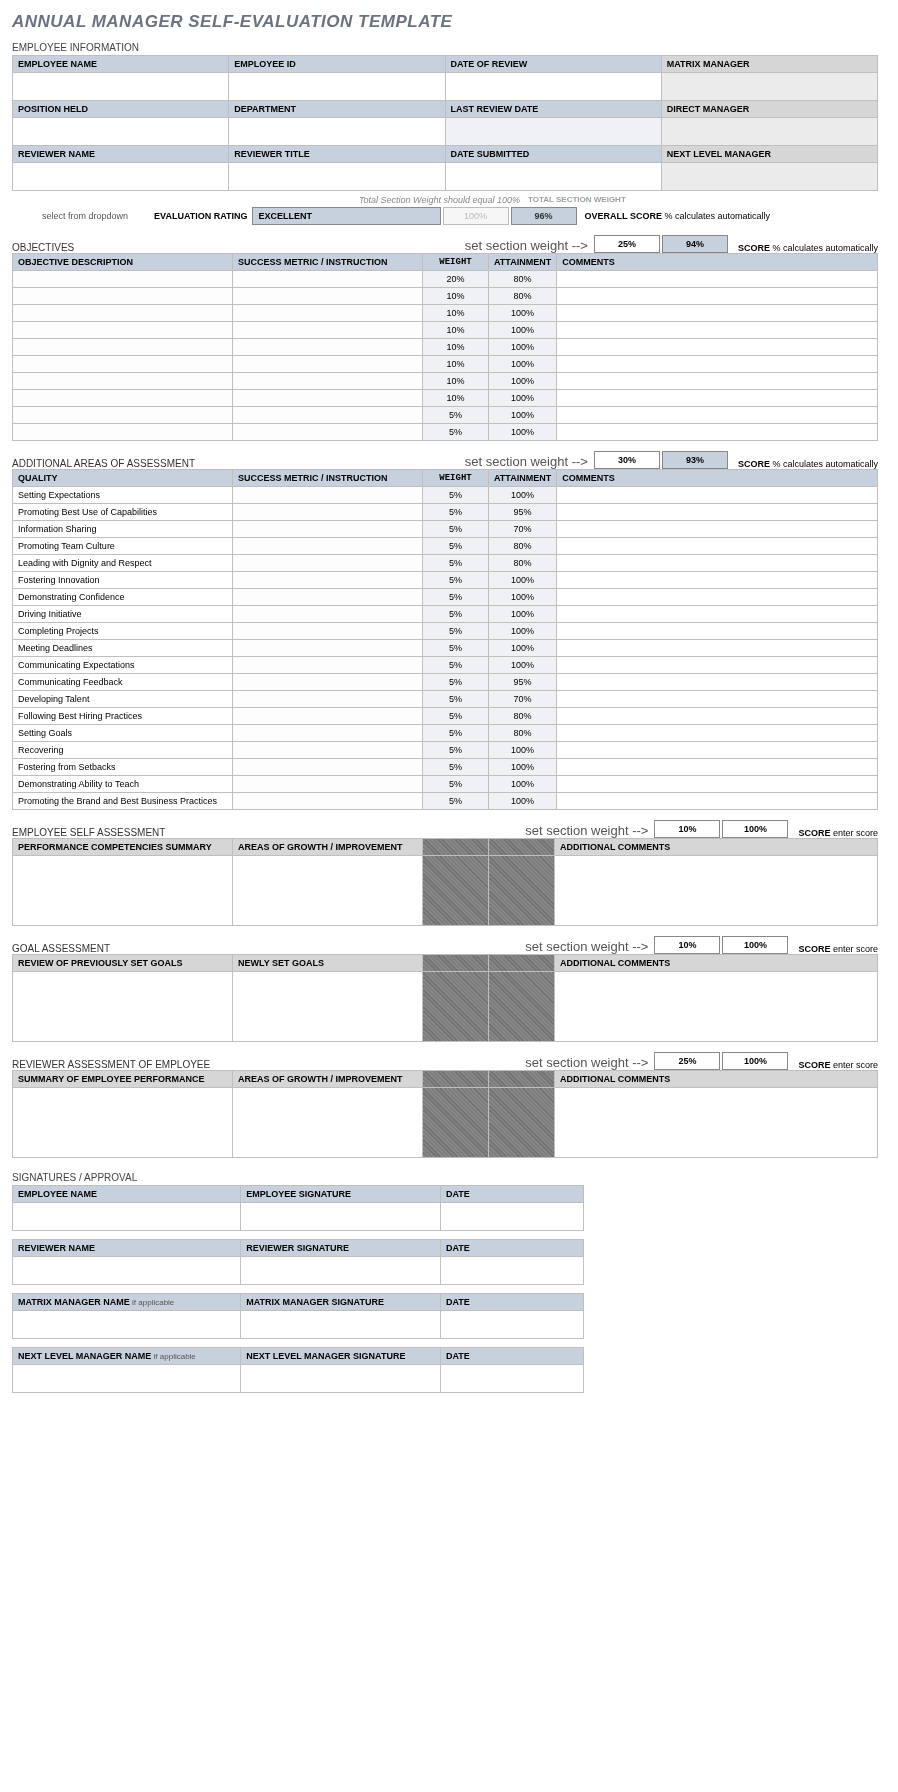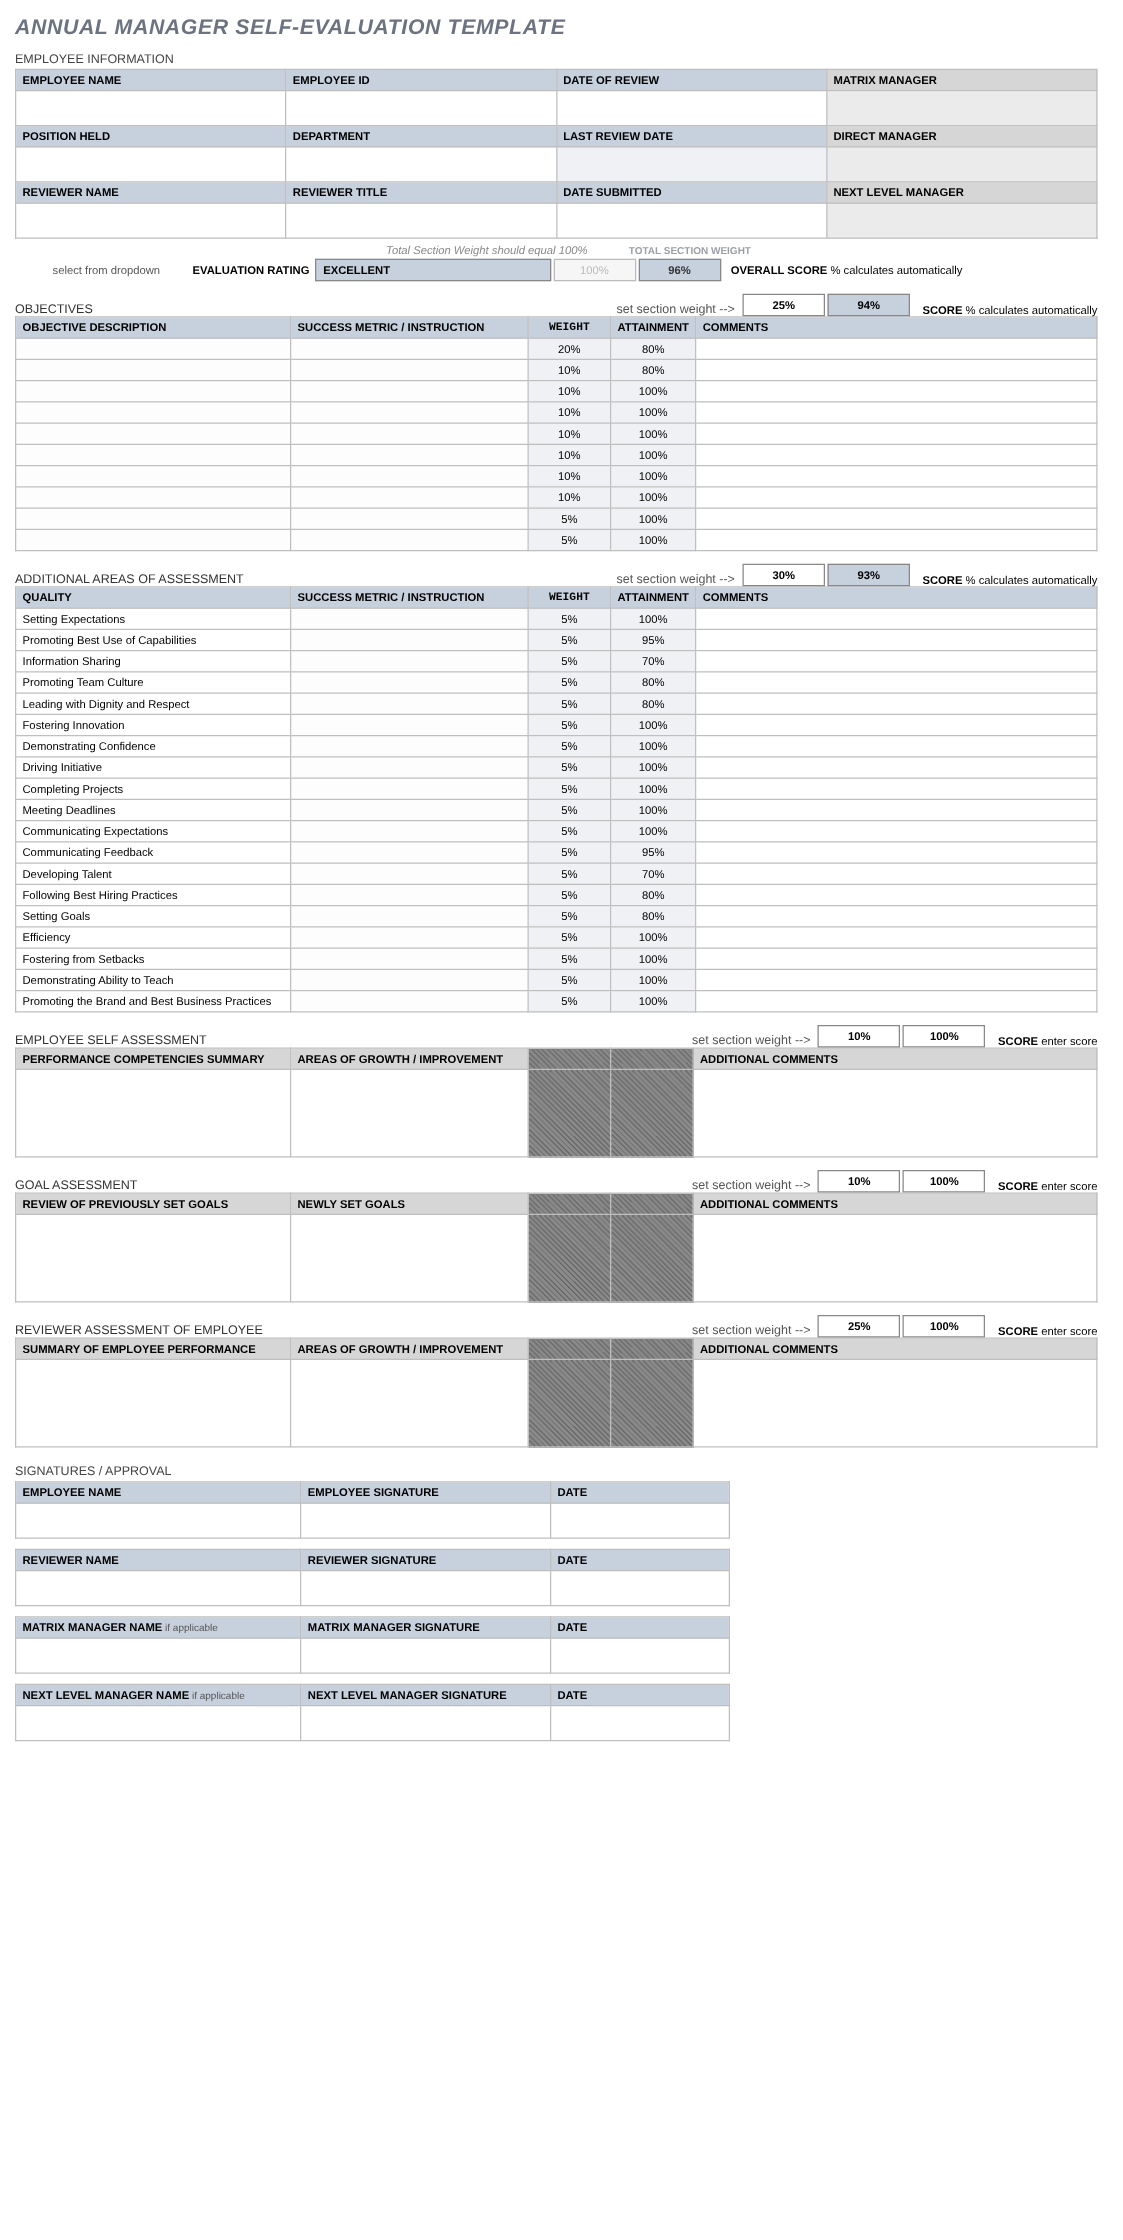--- a/index.html
+++ b/index.html
@@ -13,32 +13,32 @@
 .hdr-grey { background: #d6d6d6; }
 .cell-light { background: #fdfdfd; }
 .cell-fade { background: #f0f1f4; }
 .cell-grey { background: #ebebeb; }
 .cell-white { background: #fff; }
 .cell-tall { height: 28px; }
 .cell-big { height: 70px; }
 .center { text-align: center; }
 .section-row { display: flex; align-items: flex-end; margin-top: 10px; }
 .section-row .label { flex: 1; font-size: 10px; color: #333; }
-.section-row .hint { font-size: 10px; color: #555; margin-right: 6px; }
+.section-row .hint { font-size: 13px; color: #555; margin-right: 6px; }
 .weight-box { width: 66px; height: 18px; border: 1px solid #888; text-align: center; font-weight: bold; font-size: 9px; line-height: 16px; margin-right: 2px; }
 .weight-box.blue { background: #c7d0dd; border: 1px solid #888; }
 .score-text { margin-left: 8px; font-size: 9px; }
 .score-text b { font-weight: bold; }
 .col-desc { width: 220px; }
 .col-metric { width: 190px; }
 .col-w { width: 66px; font-family: Liberation Mono, monospace; }
 .col-a { width: 66px; }
 .col-c { width: auto; }
 .hatched { background-color: #7a7a7a; background-image: repeating-linear-gradient(45deg, #6a6a6a 0, #6a6a6a 1px, #8a8a8a 1px, #8a8a8a 3px); }
-.total-weight-wrap { display: flex; align-items: center; margin-top: 4px; gap: 25px; }
+.total-weight-wrap { display: flex; margin-top: 4px; }
 .total-weight-wrap .italic { font-style: italic; font-size: 9px; color: #888; margin-right: 8px; text-align: right; flex:1;}
 .tsw-label { width: 130px; font-size: 8px; font-weight: bold; color: #9aa0a6; line-height: 9px; }
 .eval-row { display: flex; align-items: center; margin-top: 2px; }
 .eval-row .lbl1 { font-size: 9px; color: #555; margin-left: 30px; margin-right: 6px; }
 .eval-row .lbl2 { font-size: 9px; font-weight: bold; margin-right: 4px; padding-left: 20px; }
 .excellent-box { background: #c7d0dd; border: 1px solid #888; width: 189px; height: 18px; padding-left: 6px; font-size: 9px; font-weight: bold; line-height: 16px; }
 .pct-box { width: 66px; height: 18px; border: 1px solid #bbb; text-align: center; font-size: 9px; color: #bbb; line-height: 16px; background: #f6f6f6; margin-left: 2px; }
 .pct-box.filled { background: #c7d0dd; color: #333; font-weight: bold; border: 1px solid #888; }
 .overall { margin-left: 8px; font-size: 9px; }
 .overall b { font-weight: bold; }
@@ -314,21 +314,21 @@
         <td class="cell-white"></td>
       </tr>
       <tr>
         <td class="cell-white">Setting Goals</td>
         <td class="cell-light"></td>
         <td class="cell-fade center">5%</td>
         <td class="cell-fade center">80%</td>
         <td class="cell-white"></td>
       </tr>
       <tr>
-        <td class="cell-white">Efficiency</td>
+        <td class="cell-white">Recovering</td>
         <td class="cell-light"></td>
         <td class="cell-fade center">5%</td>
         <td class="cell-fade center">100%</td>
         <td class="cell-white"></td>
       </tr>
       <tr>
         <td class="cell-white">Fostering from Setbacks</td>
         <td class="cell-light"></td>
         <td class="cell-fade center">5%</td>
         <td class="cell-fade center">100%</td>

